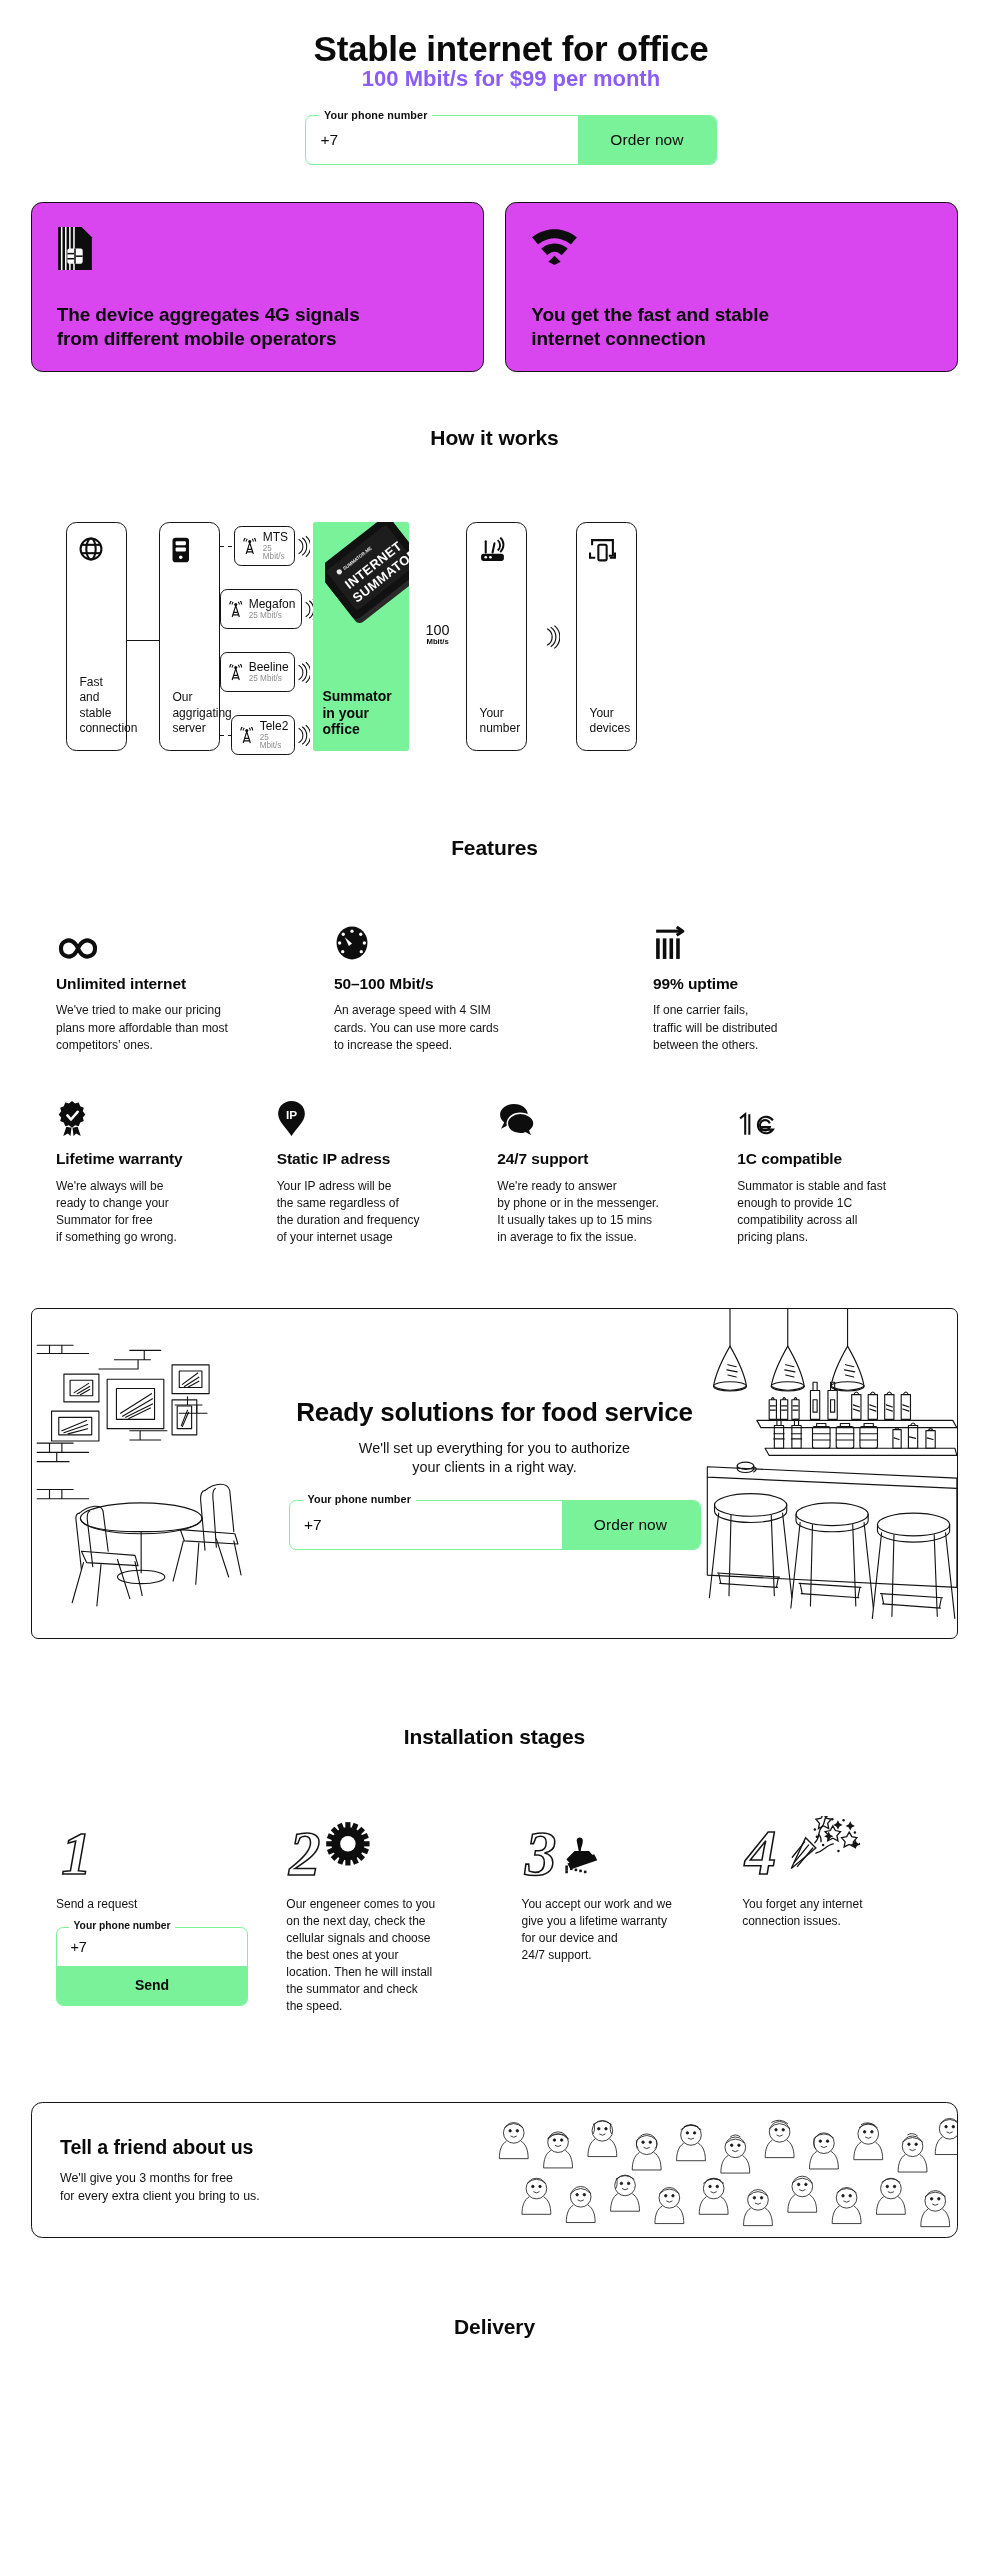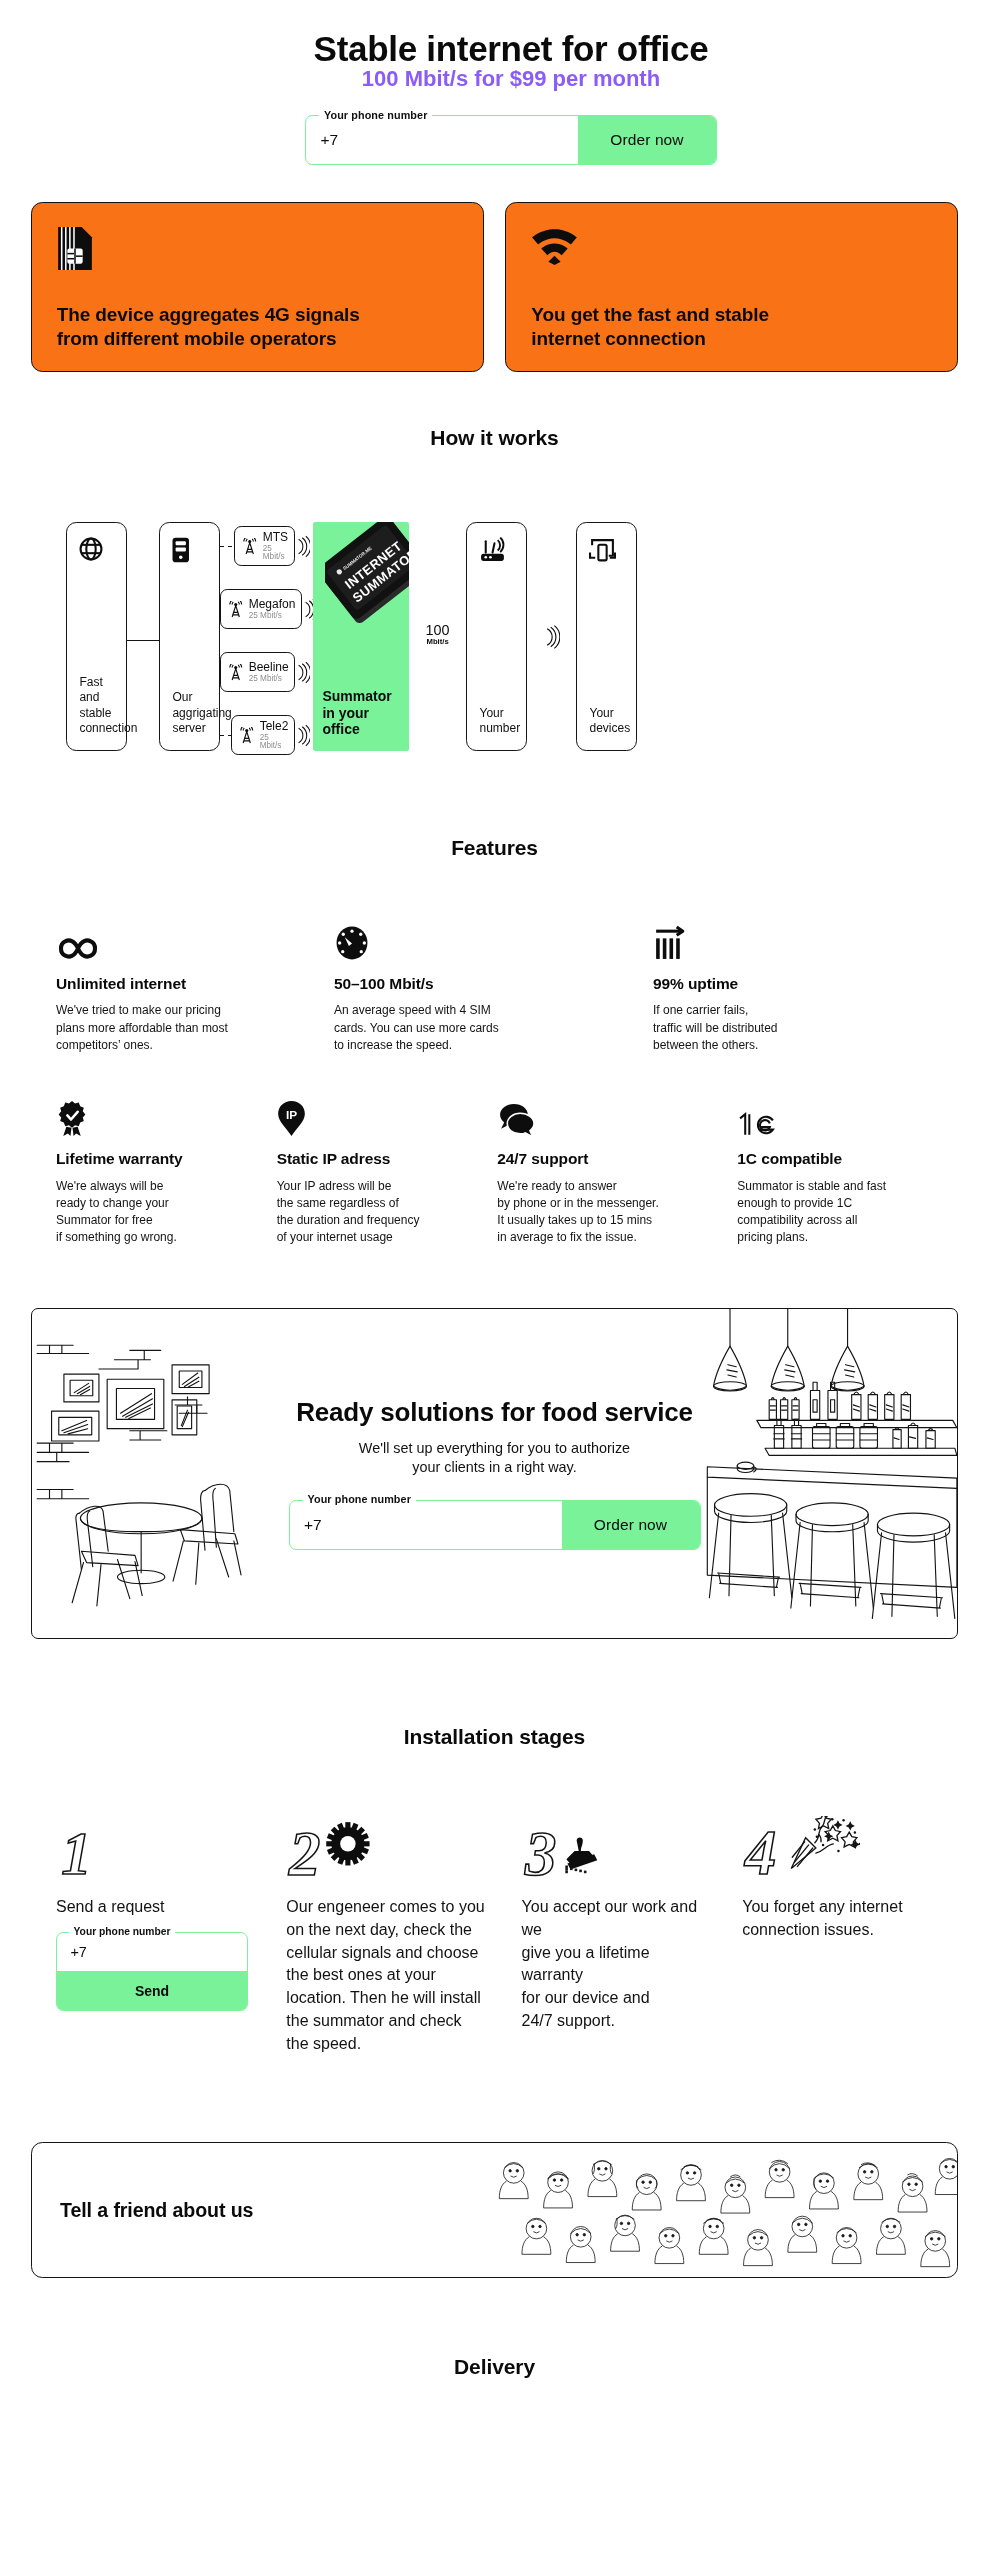--- a/index.html
+++ b/index.html
@@ -52,21 +52,21 @@
   }
   .hero-form-row { margin-top: 24px; }
 
   
   .benefits {
     margin-top: 37px; display: flex; gap: 21.6px; justify-content: center;
   }
   .benefit {
     width: 453px; height: 170px; border: 1px solid #121212; border-radius: 11.3px;
     padding: 23px 25px 20.6px 25px; display: flex; flex-direction: column;
-    justify-content: space-between; background: #f97316;
+    justify-content: space-between; background: #d946ef;
   }
   .benefit-icon { height: 49px; display: flex; align-items: flex-start; }
   .benefit-text {
     font-size: 19px; font-weight: 700; line-height: 1.26; color: #0b0b0b;
     letter-spacing: -0.1px;
   }
 
   
   .section-head {
     text-align: center; font-size: 21px; font-weight: 700; color: #0b0b0b;
@@ -173,21 +173,21 @@
   }
   .foodcta .formrow { margin-top: 23px; }
 
   
   .stages { margin-top: 86px; }
   .stages-head { margin-bottom: 62px; }
   .stage-grid { display: flex; padding-left: 25px; }
   .stage { padding-right: 27px; }
   .stage .snum { height: 71px; display: flex; align-items: flex-end; }
   .stage .stext {
-    margin-top: 14.4px; font-size: 16px; font-weight: 400; line-height: 1.42; color: #131313;
+    margin-top: 14.4px; font-size: 12px; font-weight: 400; line-height: 1.42; color: #131313;
   }
   .stage .miniform { margin-top: 13.4px; }
   .miniform {
     position: relative; width: 192px; border: 1.5px solid #79f29a; border-radius: 7.2px;
     background: #fff; overflow: visible;
   }
   .miniform .legend {
     position: absolute; top: -7.7px; left: 12.4px; background: #fff; padding: 0 4.1px;
     font-size: 10.3px; font-weight: 700; color: #101010; white-space: nowrap;
   }
@@ -812,20 +812,21 @@
         <div class="stext">You forget any internet<br>connection issues.</div>
       </div>
 
     </div>
   </section>
 
   <section class="wrap">
     <div class="referral">
       <div class="copy">
         <h3 class="rtitle">Tell a friend about us</h3>
+        <p class="rdesc">We'll give you 3 months for free<br>for every extra client you bring to us.</p>
       </div>
       <div class="crowd">
         <svg width="464" height="135" viewBox="0 0 900 262" fill="none" stroke="#1a1a1a" stroke-width="1.6">
           <g id="crowd">
             <g>
               <circle cx="40" cy="58" r="20"></circle>
                 <path d="M26 74 c-10 6 -14 18 -14 34 h56 c0 -16 -4 -28 -14 -34"></path>
               <circle cx="33" cy="54" r="2.4" fill="#1a1a1a"></circle>
                 <circle cx="47" cy="54" r="2.4" fill="#1a1a1a"></circle>
               <path d="M34 64 q6 5 12 0"></path>

